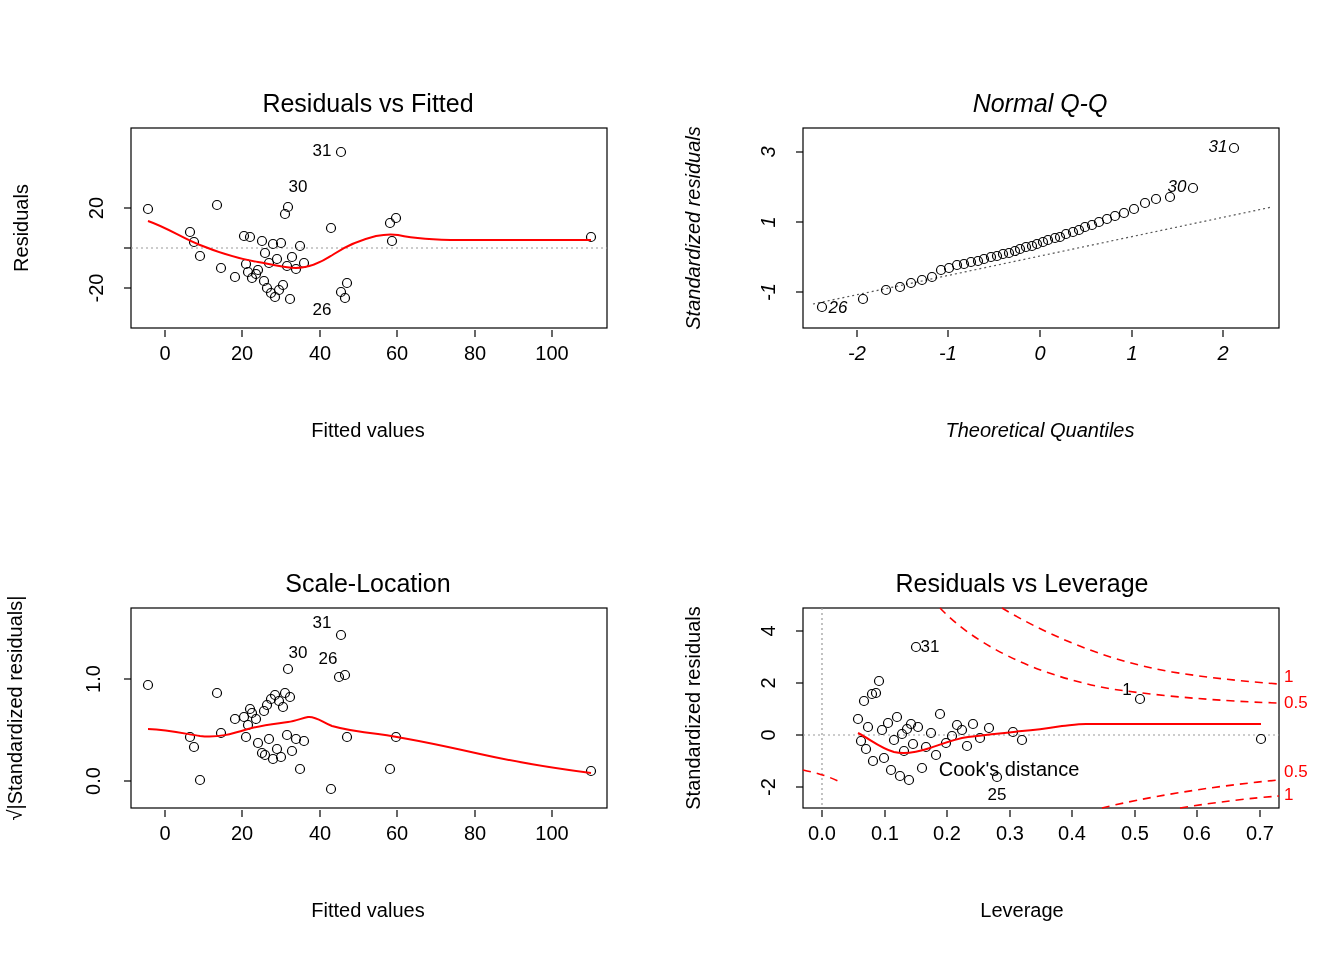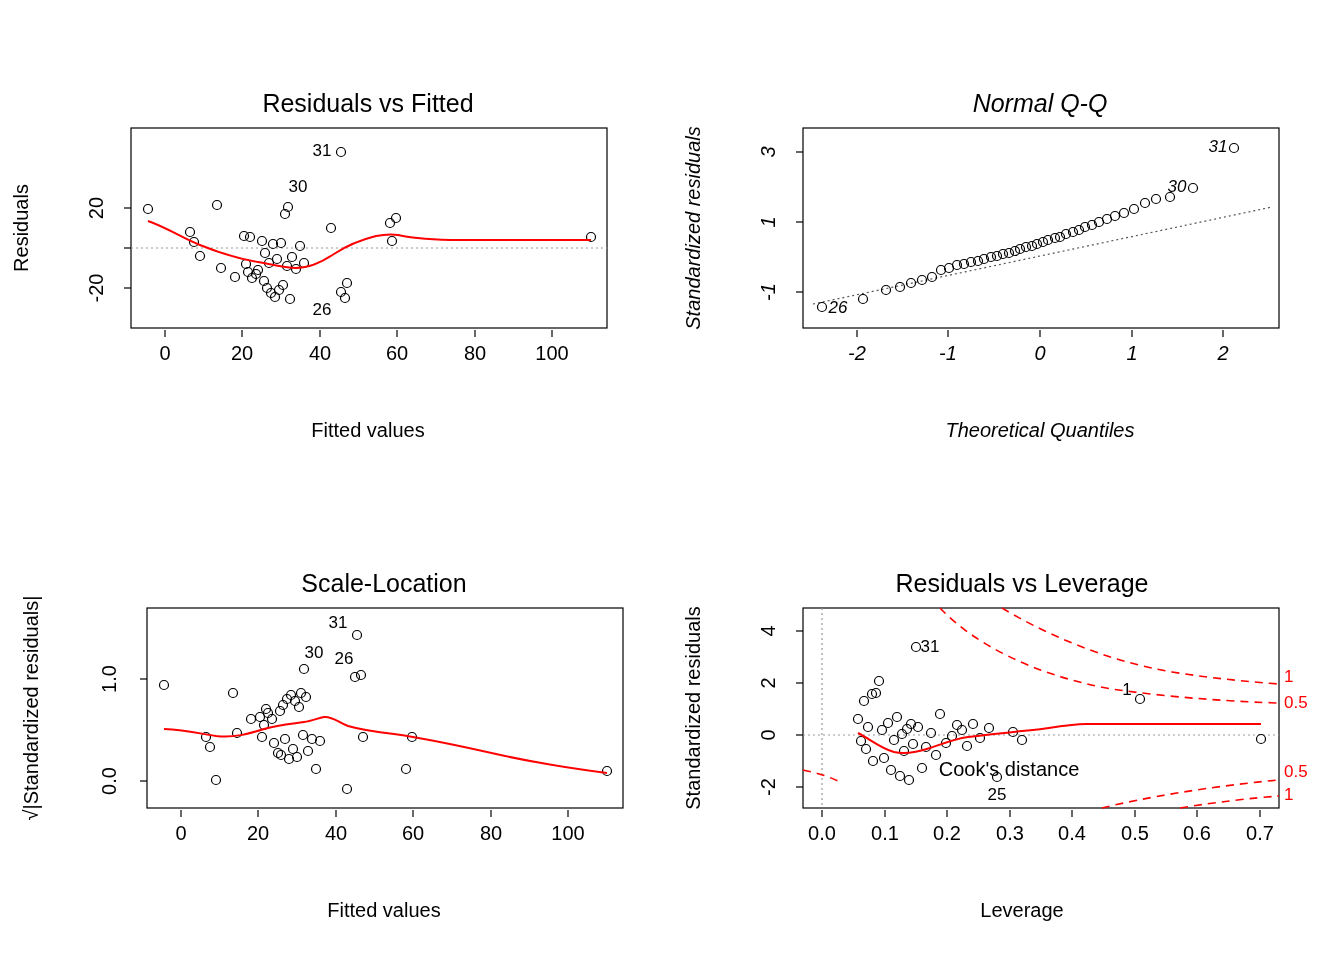--- a/index.html
+++ b/index.html
@@ -19,21 +19,21 @@
     width: 1344px;
     height: 780px;
   }
   .panel {
     position: absolute;
     width: 672px;
     height: 480px;
   }
   .panel-tl { left: 0;   top: 0; }
   .panel-tr { left: 672px; top: 0; font-style: italic; }
-  .panel-bl { left: 16px;   top: 480px; }
+  .panel-bl { left: 0;   top: 480px; }
   .panel-br { left: 672px; top: 480px; }
 
   .panel svg {
     display: block;
   }
   .ttl {
     font-family: "Liberation Sans", sans-serif;
     font-size: 25px;
     text-anchor: middle;
     fill: #000;

